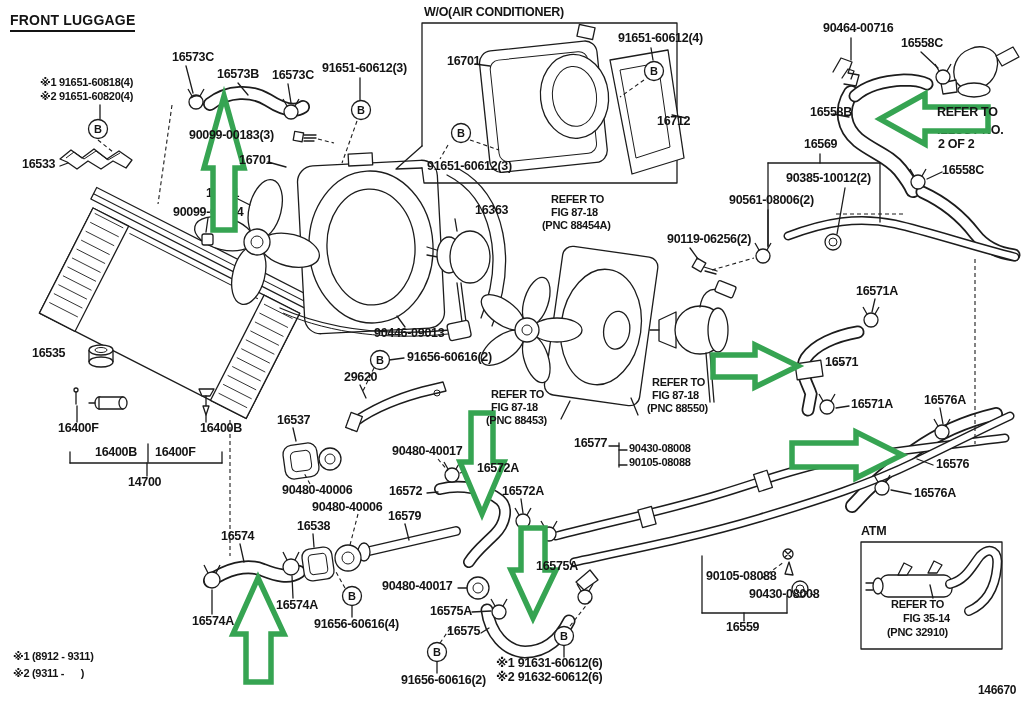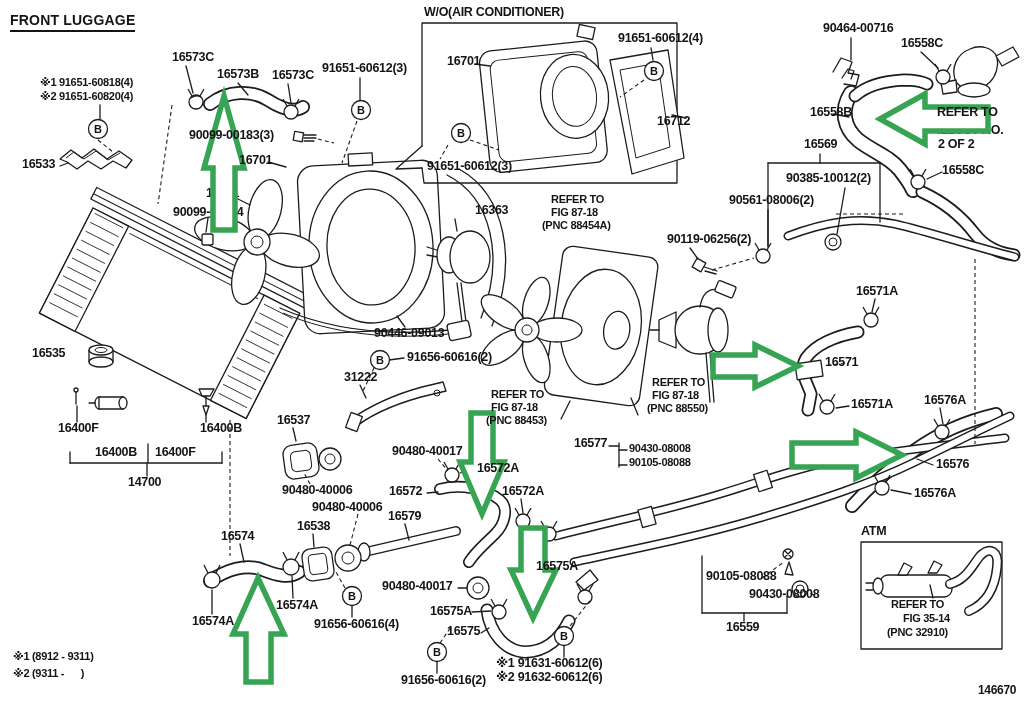--- a/index.html
+++ b/index.html
@@ -491,21 +491,21 @@
 <div class="lbl" style="left:729px;top:194px;">90561-08006(2)</div>
 <div class="lbl" style="left:942px;top:164px;">16558C</div>
 <div class="lbl" style="left:667px;top:233px;">90119-06256(2)</div>
 
 <div class="lbl" style="left:437px;top:204px;margin-left:38px;">16363</div>
 <div class="lbl" style="left:374px;top:327px;">90446-09013</div>
 <div class="lbl sm" style="left:551px;top:194px;">REFER TO</div>
 <div class="lbl sm" style="left:551px;top:207px;">FIG 87-18</div>
 <div class="lbl sm" style="left:542px;top:220px;">(PNC 88454A)</div>
 <div class="lbl" style="left:407px;top:351px;">91656-60616(2)</div>
-<div class="lbl" style="left:344px;top:371px;">31222</div>
+<div class="lbl" style="left:344px;top:371px;">29620</div>
 <div class="lbl sm" style="left:491px;top:389px;">REFER TO</div>
 <div class="lbl sm" style="left:491px;top:402px;">FIG 87-18</div>
 <div class="lbl sm" style="left:486px;top:415px;">(PNC 88453)</div>
 <div class="lbl sm" style="left:652px;top:377px;">REFER TO</div>
 <div class="lbl sm" style="left:652px;top:390px;">FIG 87-18</div>
 <div class="lbl sm" style="left:647px;top:403px;">(PNC 88550)</div>
 <div class="lbl" style="left:574px;top:437px;">16577</div>
 <div class="lbl sm" style="left:629px;top:443px;">90430-08008</div>
 <div class="lbl sm" style="left:629px;top:457px;">90105-08088</div>
 

